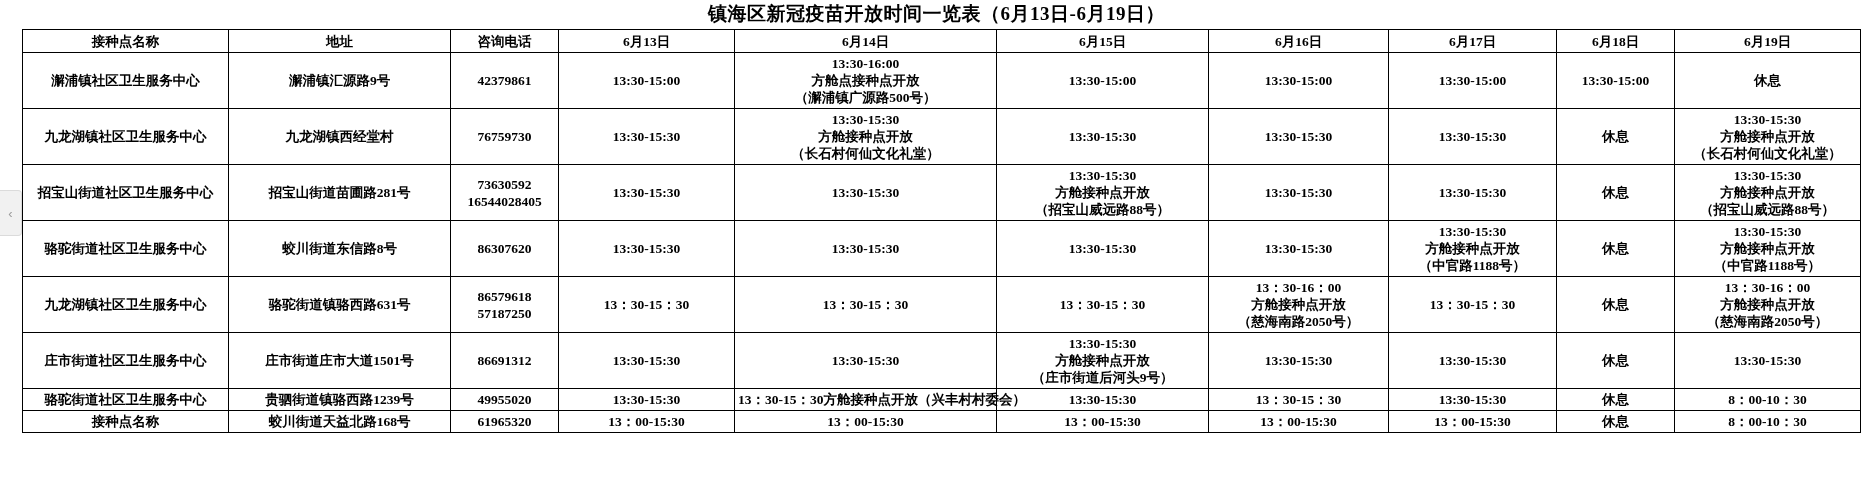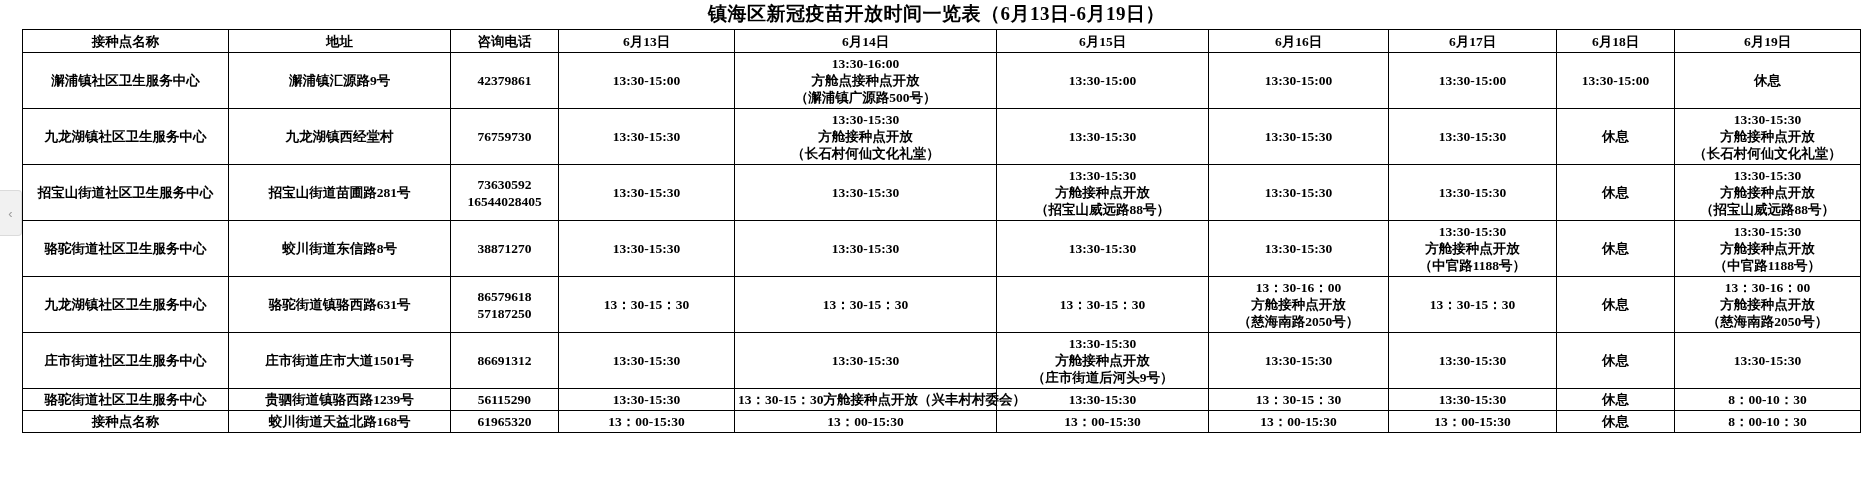--- a/index.html
+++ b/index.html
@@ -269,21 +269,21 @@
               <div>方舱接种点开放</div>
               <div>（招宝山威远路88号）</div>
             </div>
           </td>
         </tr>
         <tr>
           <td>骆驼街道社区卫生服务中心</td>
           <td>蛟川街道东信路8号</td>
           <td>
             <div class="cell-lines">
-              <div>38871270</div>
+              <div>86307620</div>
             </div>
           </td>
           <td>
             <div class="cell-lines">
               <div>13:30-15:30</div>
             </div>
           </td>
           <td>
             <div class="cell-lines">
               <div>13:30-15:30</div>
@@ -412,21 +412,21 @@
             <div class="cell-lines">
               <div>13:30-15:30</div>
             </div>
           </td>
         </tr>
         <tr>
           <td>骆驼街道社区卫生服务中心</td>
           <td>贵驷街道镇骆西路1239号</td>
           <td>
             <div class="cell-lines">
-              <div>56115290</div>
+              <div>49955020</div>
             </div>
           </td>
           <td>
             <div class="cell-lines">
               <div>13:30-15:30</div>
             </div>
           </td>
           <td>
             <div class="cell-lines">
               <div>13：30-15：30方舱接种点开放（兴丰村村委会）</div>

